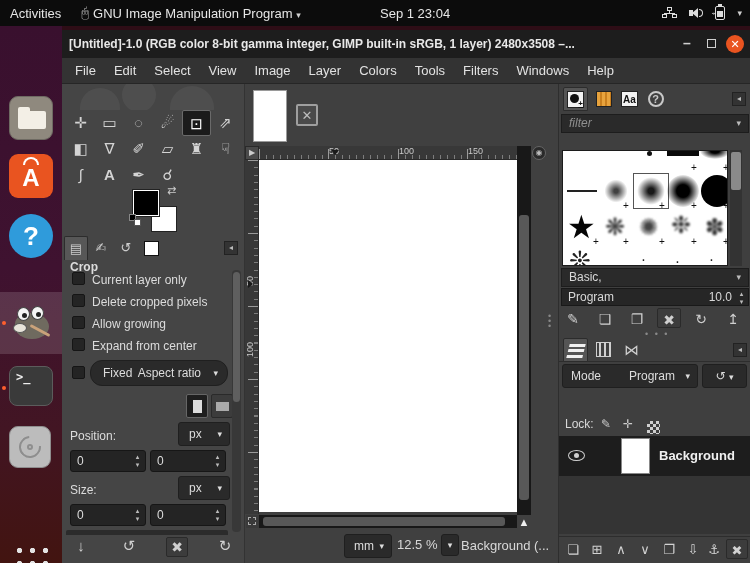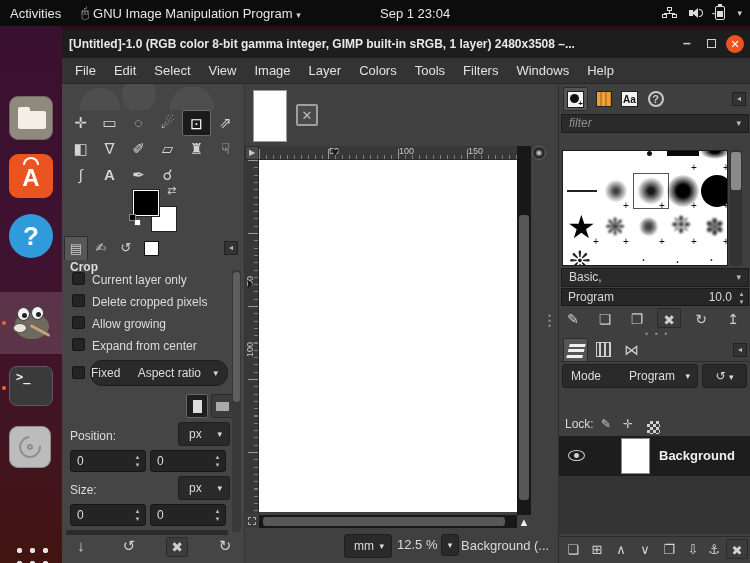--- a/index.html
+++ b/index.html
@@ -320,21 +320,21 @@
       <span class="abs optlabel txt" style="left:30px;top:189px;">Current layer only</span>
       <span class="cb abs" style="left:10px;top:210px;"></span>
       <span class="abs optlabel txt" style="left:30px;top:211px;">Delete cropped pixels</span>
       <span class="cb abs" style="left:10px;top:232px;"></span>
       <span class="abs optlabel txt" style="left:30px;top:233px;">Allow growing</span>
       <span class="cb abs" style="left:10px;top:254px;"></span>
       <span class="abs optlabel txt" style="left:30px;top:255px;">Expand from center</span>
 
       <span class="cb abs" style="left:10px;top:282px;"></span>
       <div class="dd abs" style="left:28px;top:276px;width:138px;height:26px;line-height:24px;border-radius:12px;">
-        <span style="">Fixed</span>
+        <span style="padding-left:12px;">Fixed</span>
         <span style="position:absolute;right:26px;">Aspect ratio</span>
         <span style="position:absolute;right:9px;font-size:9px;">▾</span>
       </div>
 
       <span class="abs" style="left:124px;top:310px;width:22px;height:24px;background:#1e1e1e;border:1px solid #666;border-radius:2px;">
           <i style="position:absolute;left:6px;top:5px;width:9px;height:13px;background:#ddd;"></i>
         </span>
       <span class="abs" style="left:149px;top:310px;width:22px;height:24px;background:#3c3c3c;border:1px solid #2a2a2a;border-radius:2px;">
           <i style="position:absolute;left:4px;top:7px;width:13px;height:9px;background:#aaa;"></i>
         </span>

